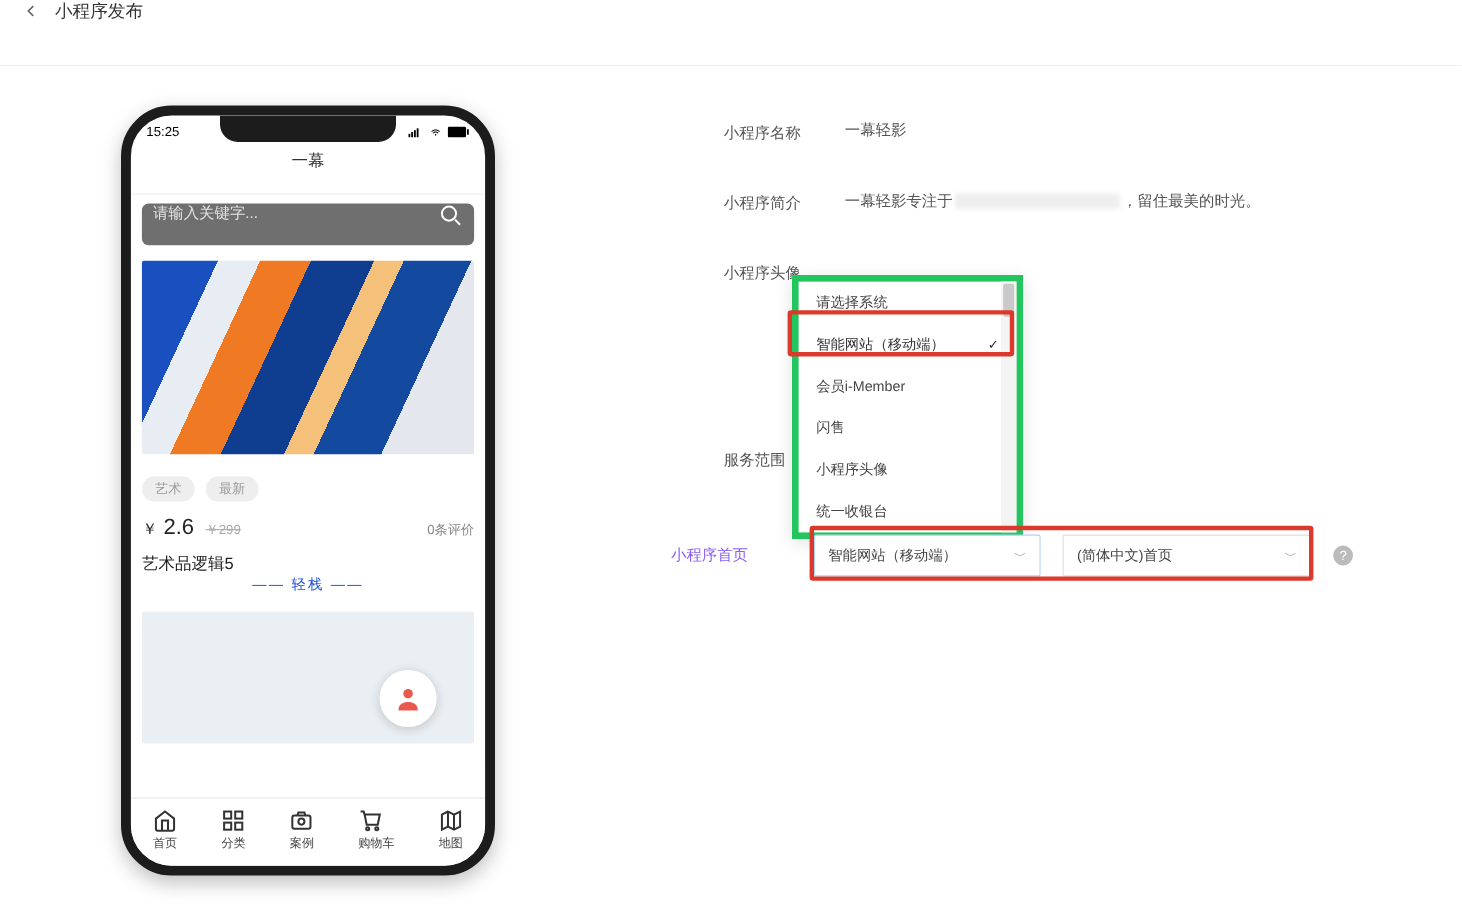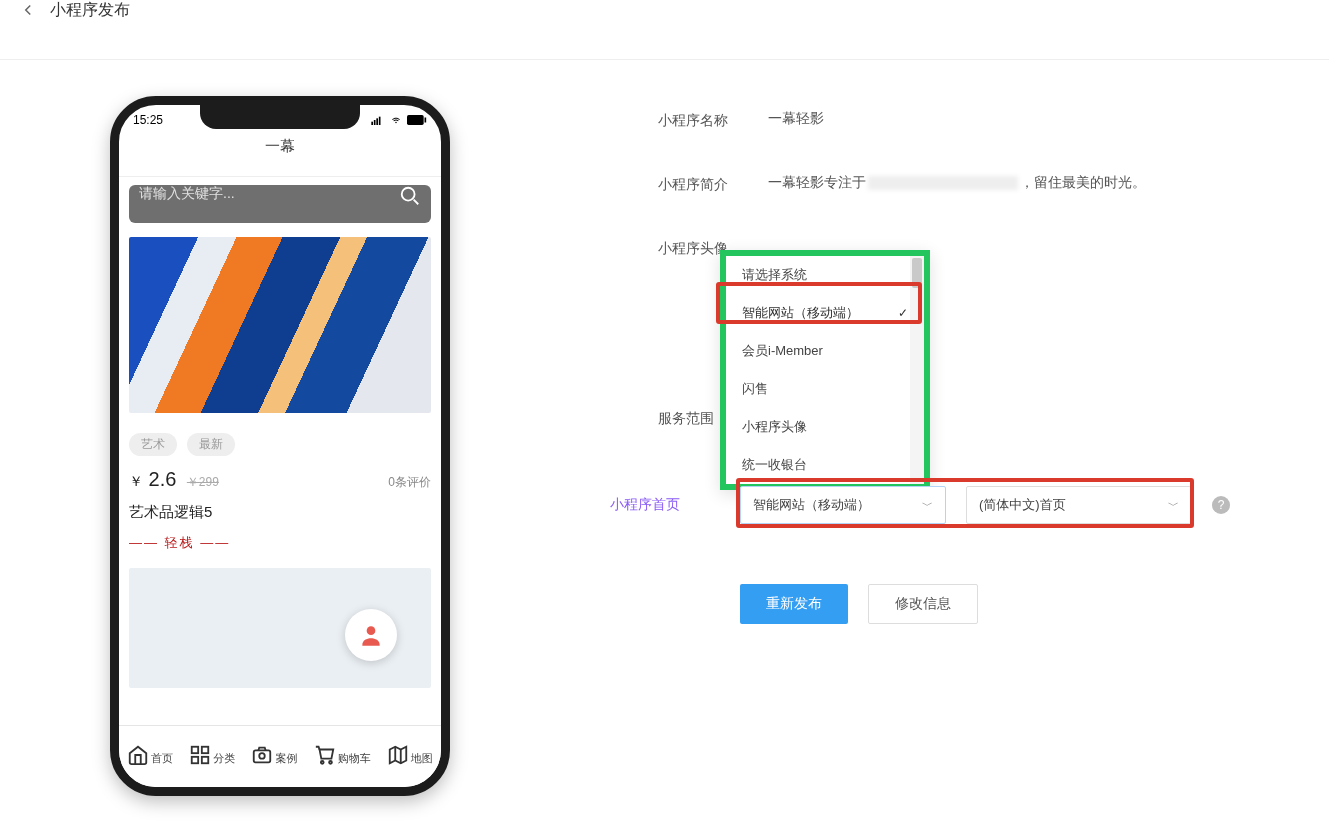--- a/index.html
+++ b/index.html
@@ -68,39 +68,39 @@
     background: linear-gradient(115deg,#1a4fbf 0 18%,#e8edf3 18% 28%,#ef7a23 28% 40%,#0f3d8f 40% 55%,#f4c07a 55% 62%,#134aa0 62% 78%,#e4e7ee 78% 100%);
   }
   .tags { margin-top: 20px; display: flex; gap: 10px; }
   .tag { background: #eee; color: #999; border-radius: 12px; padding: 3px 12px; font-size: 12px; }
   .price-row { display: flex; align-items: baseline; justify-content: space-between; margin-top: 12px; }
   .price { font-size: 20px; font-weight: normal; color: #222; }
   .price .cur { font-size: 14px; }
   .old-price { color: #aaa; font-size: 12px; text-decoration: line-through; margin-left: 6px; }
   .reviews { color: #888; font-size: 12px; }
   .prod-title { margin-top: 12px; font-size: 15px; color: #222; }
-  .prod-sub { margin-top: 12px; color: #b91c1c; font-size: 13px; text-align: left; letter-spacing: 2px;}
+  .prod-sub { color: #1d4ed8; font-size: 13px; text-align: center; letter-spacing: 2px;}
   .product-img2 {
     width: 100%; height: 120px; margin-top: 16px; background: #eaeff3;
     border-radius: 2px;
   }
   .fab {
     position: absolute; right: 44px; bottom: 126px;
     width: 52px; height: 52px; border-radius: 50%; background: #fff;
     box-shadow: 0 2px 10px rgba(0,0,0,0.18);
     display: flex; align-items: center; justify-content: center;
     z-index: 5;
   }
   .tabbar {
     position: absolute; bottom: 0; left: 0; right: 0; height: 62px;
     border-top: 1px solid #e5e5e5; background: #fff;
     display: flex; justify-content: space-around; align-items: center;
     padding-bottom: 4px;
   }
-  .tab { display: flex; flex-direction: row; align-items: flex-end; font-size: 11px; color: #444; gap: 2px;}
+  .tab { display: flex; flex-direction: column; align-items: flex-start; font-size: 11px; color: #444; gap: 2px;}
   .tab svg { width: 22px; height: 22px; }
 
   
   .form { flex: 1; padding: 20px 30px 0 50px; position: relative; }
   .row { display: flex; align-items: flex-start; margin-bottom: 50px; margin-left: 48px; }
   .row .label { width: 110px; color: #555; font-size: 14px; padding-top: 2px; }
   .row .value { color: #555; font-size: 14px; }
   .row.tight { margin-bottom: 44px; }
   .blurred { display:inline-block; width:150px; height:14px; background:#eee; filter: blur(2px); vertical-align: middle; margin:0 2px;}
   
@@ -306,18 +306,14 @@
         <span class="caret">﹀</span>
       </div>
       <div class="select w2">
         <span>(简体中文)首页</span>
         <span class="caret">﹀</span>
       </div>
       <div class="help">?</div>
       <div class="red-box" style="left:126px; top:-8px; width:458px; height:50px;"></div>
     </div>
 
-    <div class="actions">
-      <div class="btn btn-primary">重新发布</div>
-      <div class="btn btn-default">修改信息</div>
-    </div>
   </div>
 </div>
 
 </body></html>

